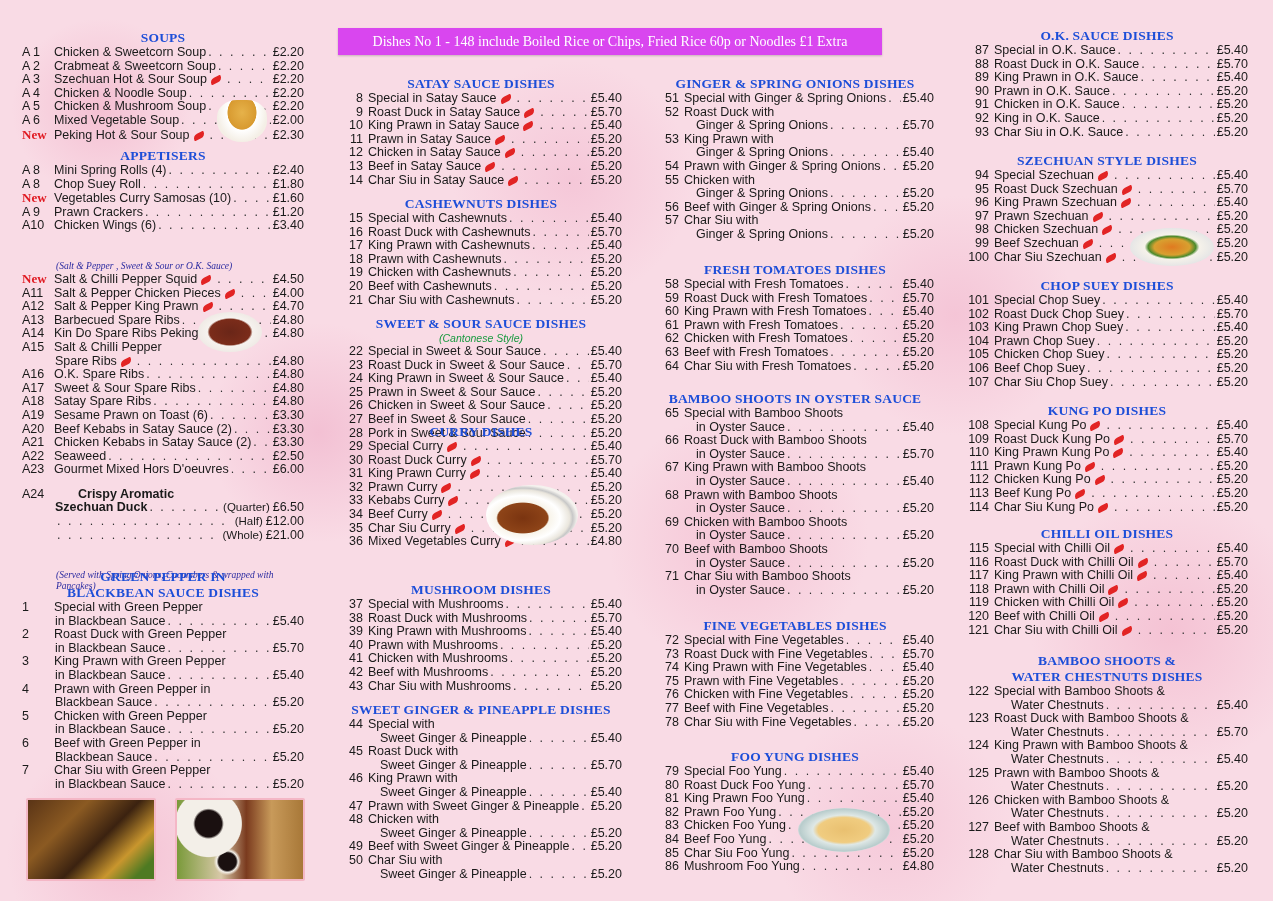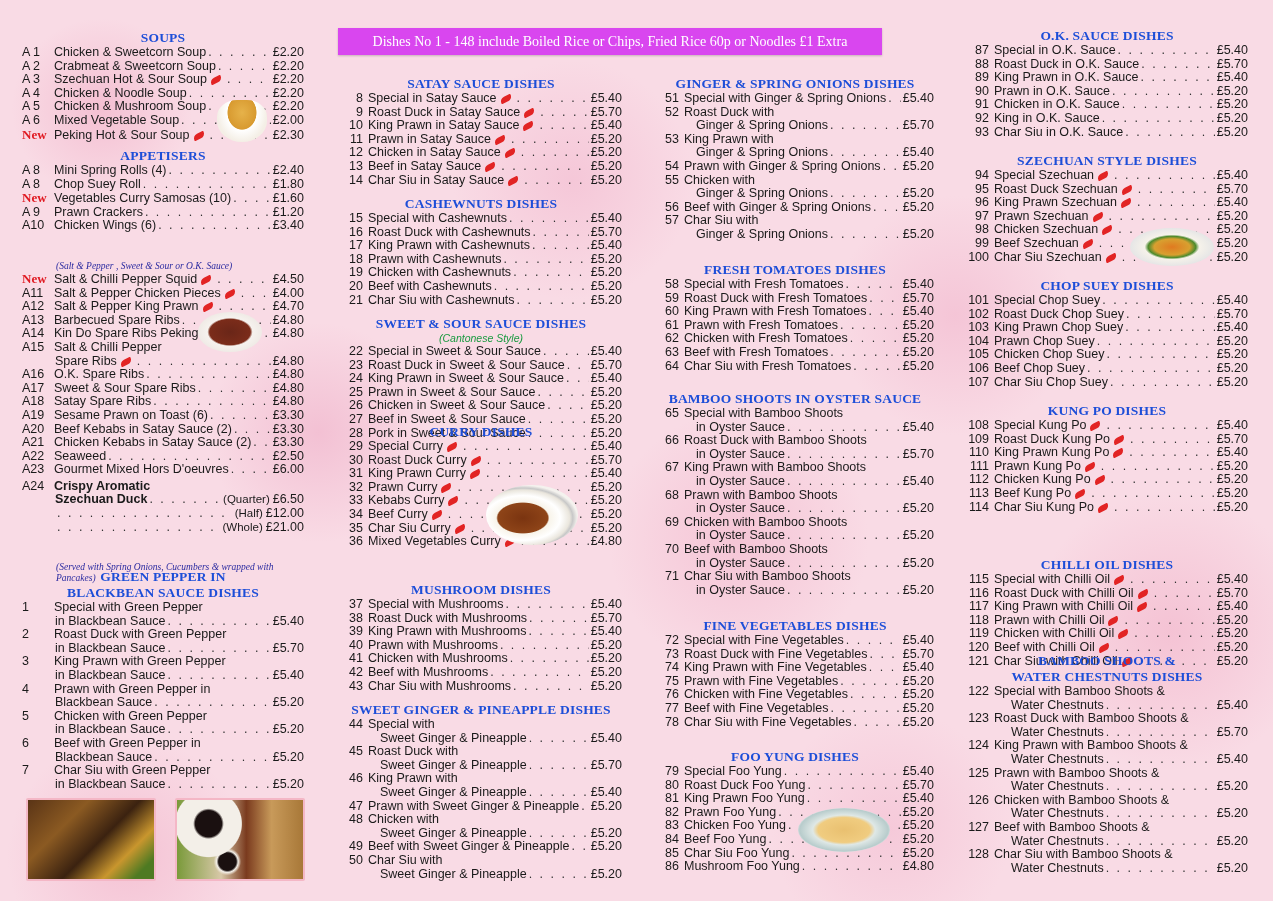--- a/index.html
+++ b/index.html
@@ -237,21 +237,21 @@
         <span class="name">Seaweed</span>
         <span class="dots"></span>
         <span class="price">£2.50</span>
       </div>
       <div class="row">
         <span class="num">A23</span>
         <span class="name">Gourmet Mixed Hors D'oeuvres</span>
         <span class="dots"></span>
         <span class="price">£6.00</span>
       </div>
-      <div class="row" style="margin-top: 3px;">
+      <div class="row" style="margin-top: 11px; gap: 24px;">
         <span class="num">A24</span>
         <span class="name bold">Crispy Aromatic</span>
       </div>
       <div class="row cont">
         <span class="name bold">Szechuan Duck</span>
         <span class="dots"></span>
         <span class="qual">(Quarter)</span>
         <span class="price">£6.50</span>
       </div>
       <div class="row cont">
@@ -1109,21 +1109,21 @@
         <span class="price">£5.20</span>
       </div>
       <div class="row">
         <span class="num">114</span>
         <span class="name">Char Siu Kung Po</span>
         <span class="chilli"></span>
         <span class="dots"></span>
         <span class="price">£5.20</span>
       </div>
     </div>
-  <div class="section" style="top:557px">
+  <div class="section" style="top:526px">
     <div class="sec-title">CHILLI OIL DISHES</div>
   <div class="row">
         <span class="num">115</span>
         <span class="name">Special with Chilli Oil</span>
         <span class="chilli"></span>
         <span class="dots"></span>
         <span class="price">£5.40</span>
       </div>
       <div class="row">
         <span class="num">116</span>

